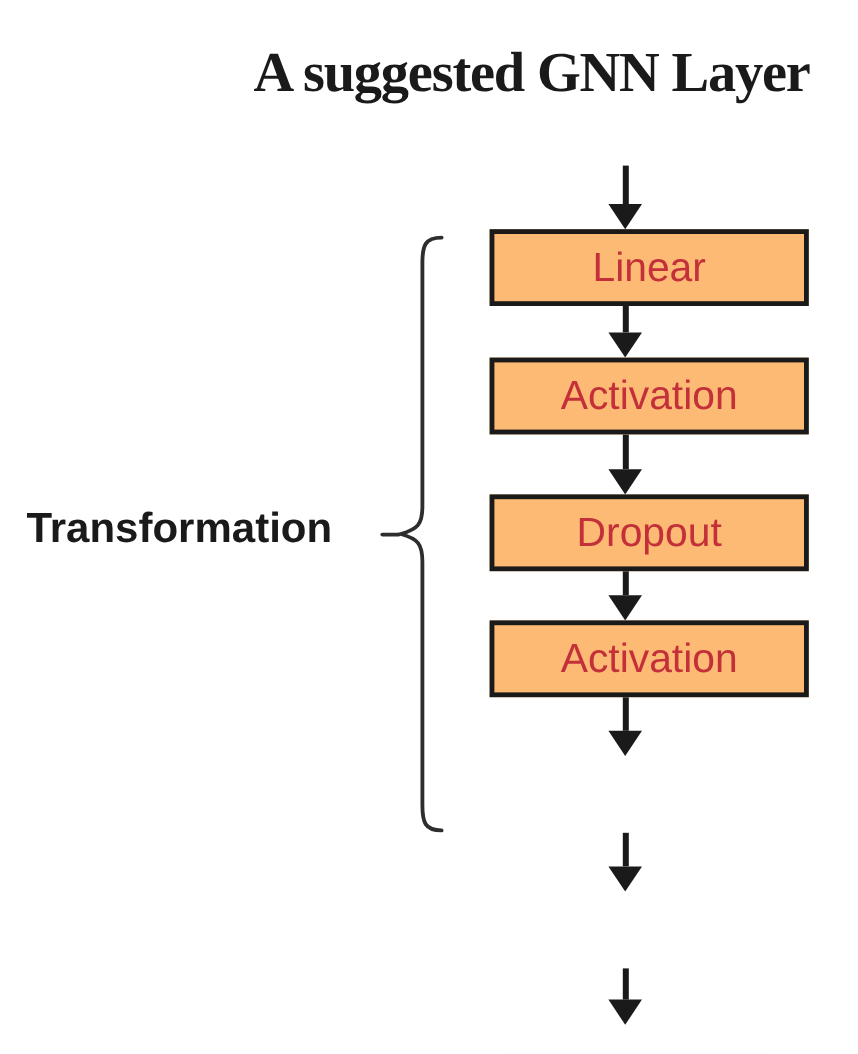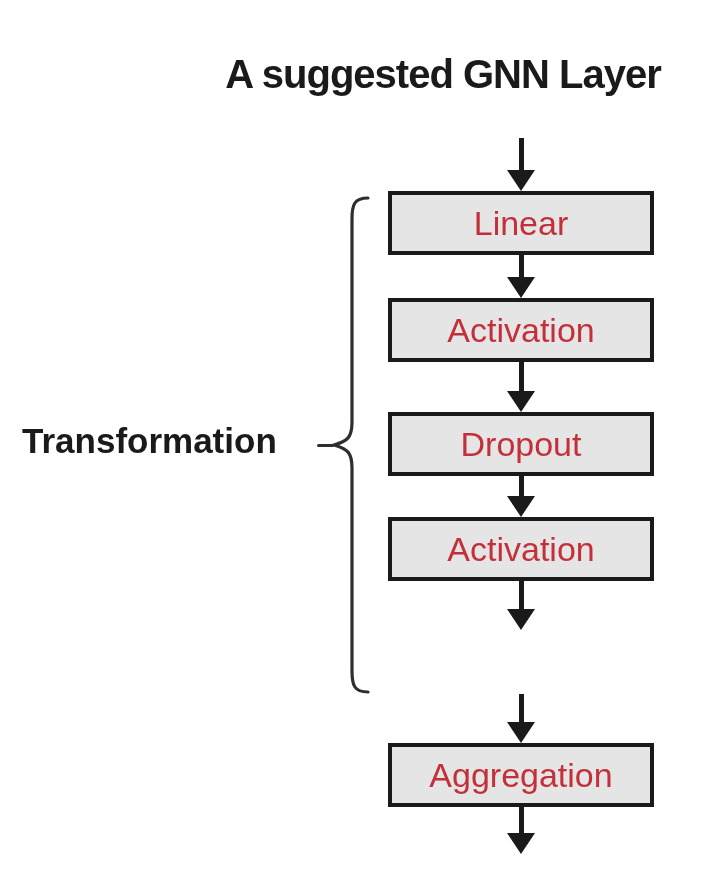--- a/index.html
+++ b/index.html
@@ -10,28 +10,29 @@
   .canvas{
     position:relative;
     width:715px;
     height:878px;
     background:var(--bg,#ffffff);
     overflow:hidden;
     margin:0;
   }
   .title{
     position:absolute;
-    top:52px;
+    top:34px;
     left:443px;
     transform:translateX(-50%);
-    font-size:40px;
+    font-size:47px;
     font-weight:700;
     letter-spacing:-1px;
     color:var(--line,#1a1a1a);
     white-space:nowrap;
+    font-family:Liberation Serif, serif;
   }
   .group-label{
     position:absolute;
     top:421px;
     left:22px;
     font-size:35px;
     font-weight:700;
     color:var(--line,#1a1a1a);
     white-space:nowrap;
   }
@@ -44,26 +45,26 @@
     background:#2e2e2e;
     border-radius:2px;
   }
   .brace{
     position:absolute;
     left:327px;
     top:196px;
   }
   .flow-box{
     position:absolute;
-    left:388px;
+    left:408px;
     width:266px;
     height:64px;
     box-sizing:border-box;
     border:4px solid var(--line,#1a1a1a);
-    background:#e5e5e5;
+    background:#fdba74;
     display:flex;
     align-items:center;
     justify-content:center;
   }
   .box-label{
     font-size:34px;
     font-weight:400;
     color:var(--red,#c3303a);
     white-space:nowrap;
   }
@@ -134,17 +135,14 @@
   </div>
   <div class="flow-box" style="top:298px">
     <span class="box-label">Activation</span>
   </div>
   <div class="flow-box" style="top:517px">
     <span class="box-label">Activation</span>
   </div>
   <div class="flow-box" style="top:412px">
     <span class="box-label">Dropout</span>
   </div>
-  <div class="flow-box" style="top:743px">
-    <span class="box-label">Aggregation</span>
-  </div>
 
 </div>
 
 </body></html>

